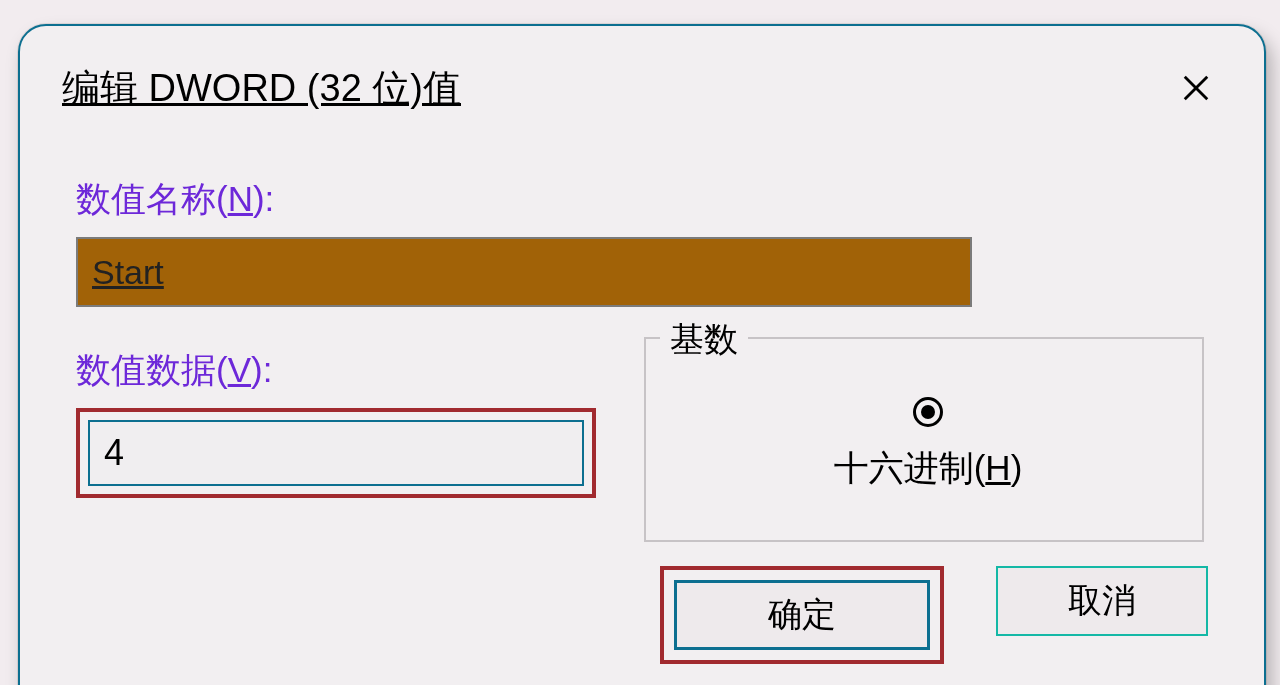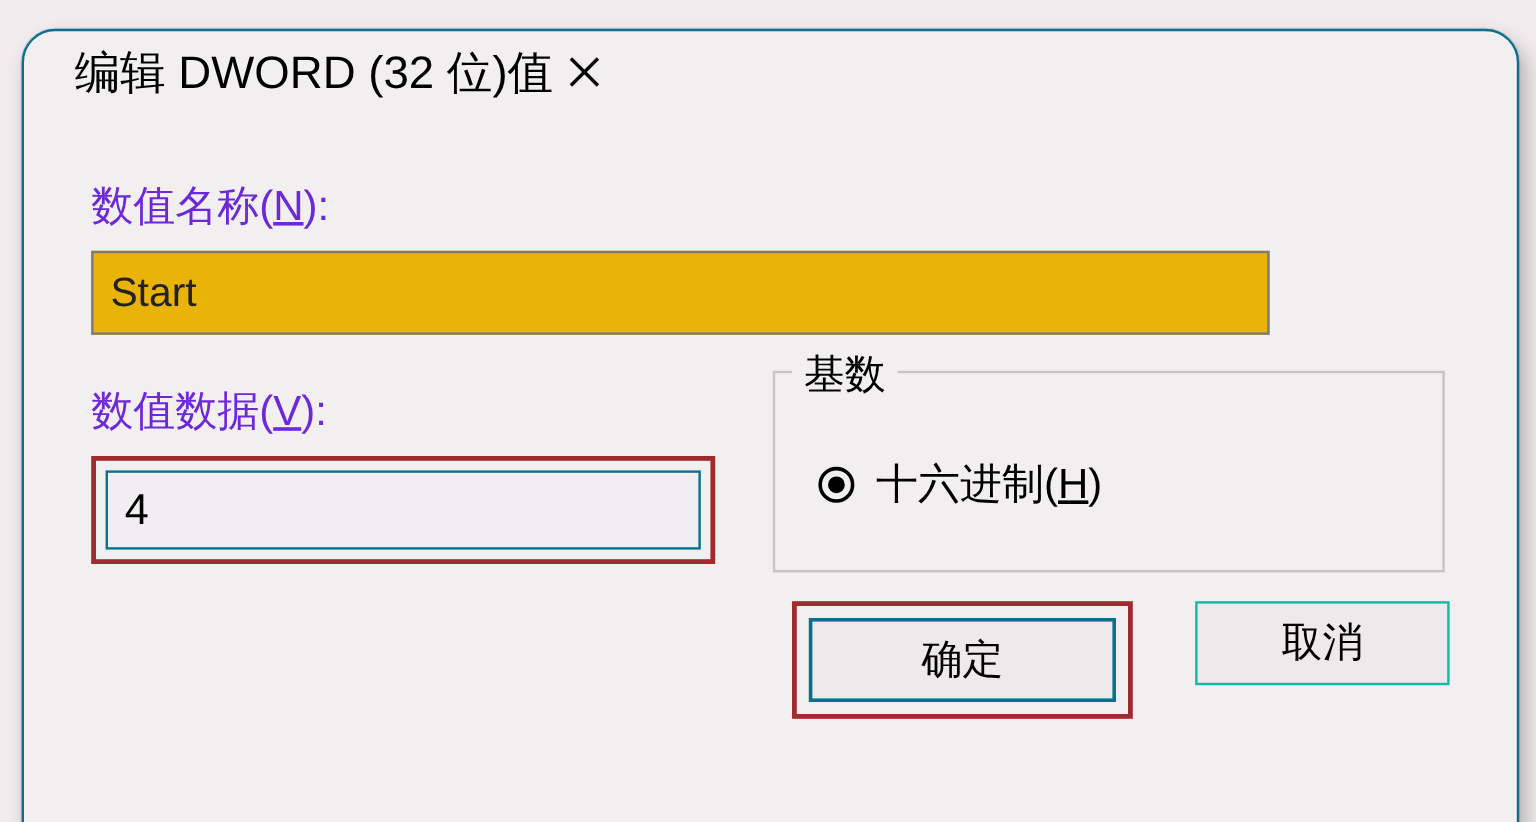--- a/index.html
+++ b/index.html
@@ -16,21 +16,23 @@
     width: 1248px; height: 700px;
     border: 2px solid #0c6f90;
     border-radius: 28px;
     background: #f2eff1;
     box-shadow: 0 0 0 1px rgba(0,0,0,.08), 6px 10px 18px rgba(0,0,0,.25);
     overflow: hidden;
   }
   .titlebar {
     display: flex;
     align-items: center;
-    padding: 8px 42px 10px 42px;
+    justify-content: space-between;
+    padding: 36px 42px 10px 42px;
+    text-decoration: underline;
   }
   .title-text {
     font-size: 38px;
     color: #000;
   }
   .close-btn {
     width: 52px; height: 52px;
     display: flex; align-items: center; justify-content: center;
     font-size: 38px; color: #000;
     cursor: pointer;
@@ -42,27 +44,28 @@
     padding: 22px 56px 0 56px;
   }
   .field-label {
     font-size: 35px;
     color: #6d28d9;
     margin: 30px 0 14px 0;
   }
   .mnemonic { text-decoration: underline; }
 
   .name-input {
-    width: 982px;
+    width: 896px;
     height: 70px;
     border: 2px solid #7b7b7b;
-    background: #eab308;
+    background: #a16207;
     font-size: 34px;
     padding: 6px 14px;
     color: #222;
+    text-decoration: underline;
   }
 
   .mid-row {
     display: flex;
     align-items: flex-start;
     gap: 48px;
     margin-top: 10px;
   }
   .left-col { width: 520px; }
   .right-col { flex: 1; }
@@ -97,22 +100,23 @@
     background: #f2eff1;
     padding: 0 10px;
     font-size: 34px;
     color: #000;
   }
   .radio-row {
     display: flex;
     align-items: center;
     gap: 18px;
     font-size: 35px;
-    margin: 33px 0 22px 0;
+    margin: 22px 0 22px 0;
     cursor: pointer;
+    flex-direction: column;
   }
   .radio-circle {
     width: 30px; height: 30px;
     border: 3px solid #000;
     border-radius: 50%;
     display: inline-flex;
     align-items: center; justify-content: center;
     background: #f2eff1;
   }
   .radio-dot {

